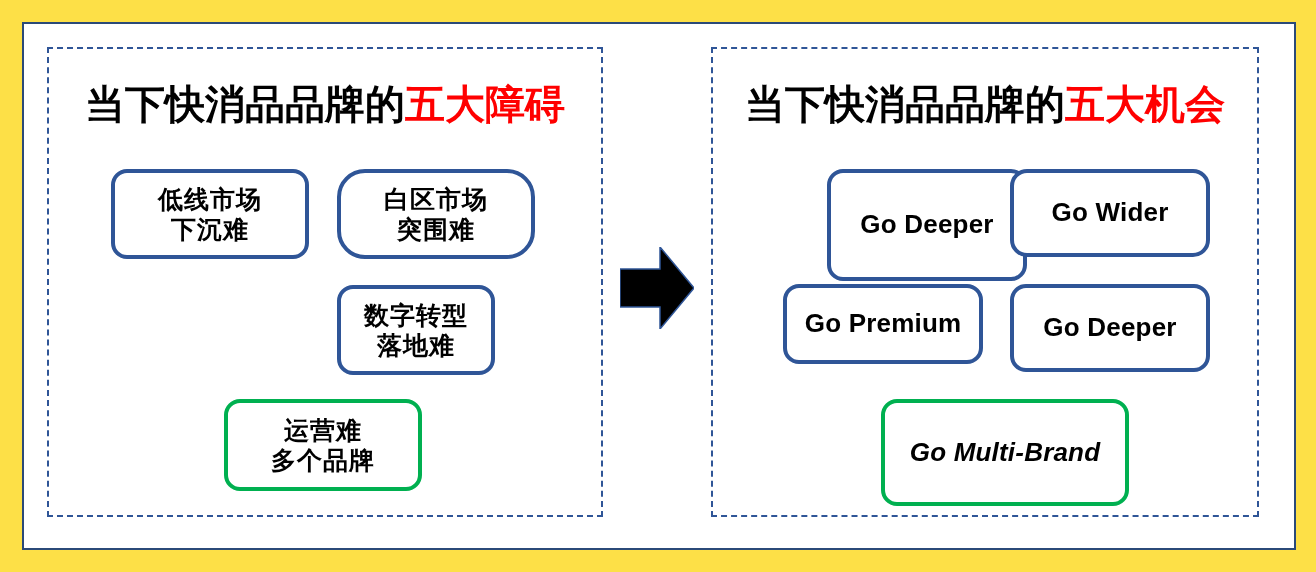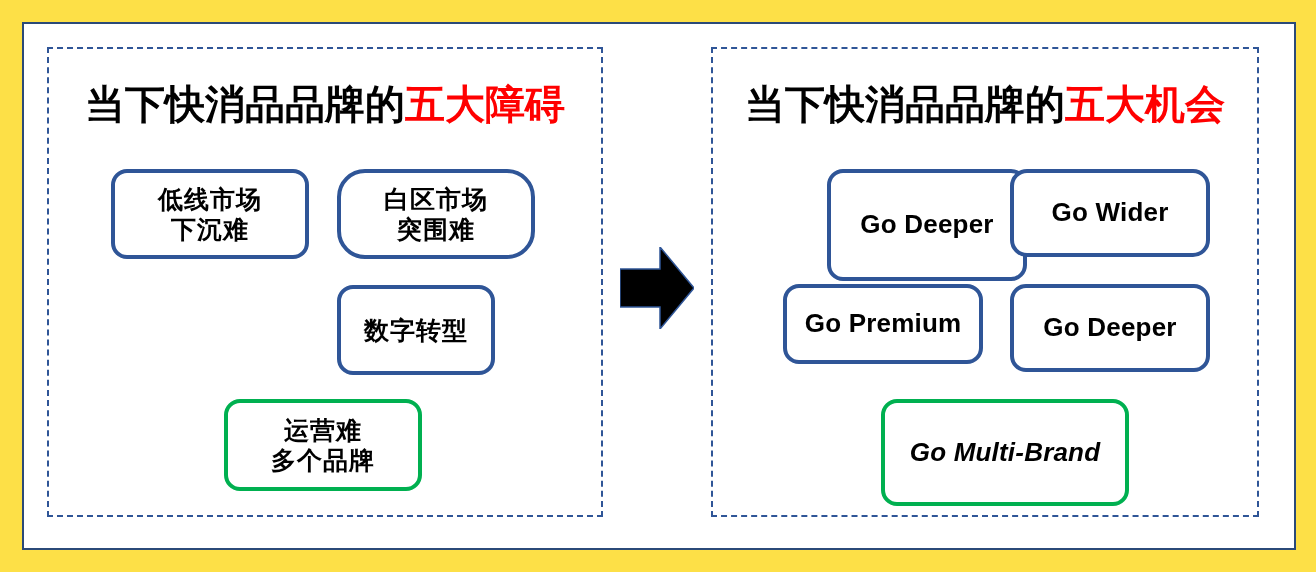--- a/index.html
+++ b/index.html
@@ -152,20 +152,21 @@
       <span>
         <span class="line">白区市场</span>
         <span class="line">突围难</span>
       </span>
     </div>
 
 
     <div class="item-box cn-box lb-r2c2">
       <span>
         <span class="line">数字转型</span>
+        <span class="line">落地难</span>
       </span>
     </div>
 
     <div class="item-box cn-box green lb-r3c1">
       <span>
         <span class="line">运营难</span>
         <span class="line">多个品牌</span>
       </span>
     </div>
 

